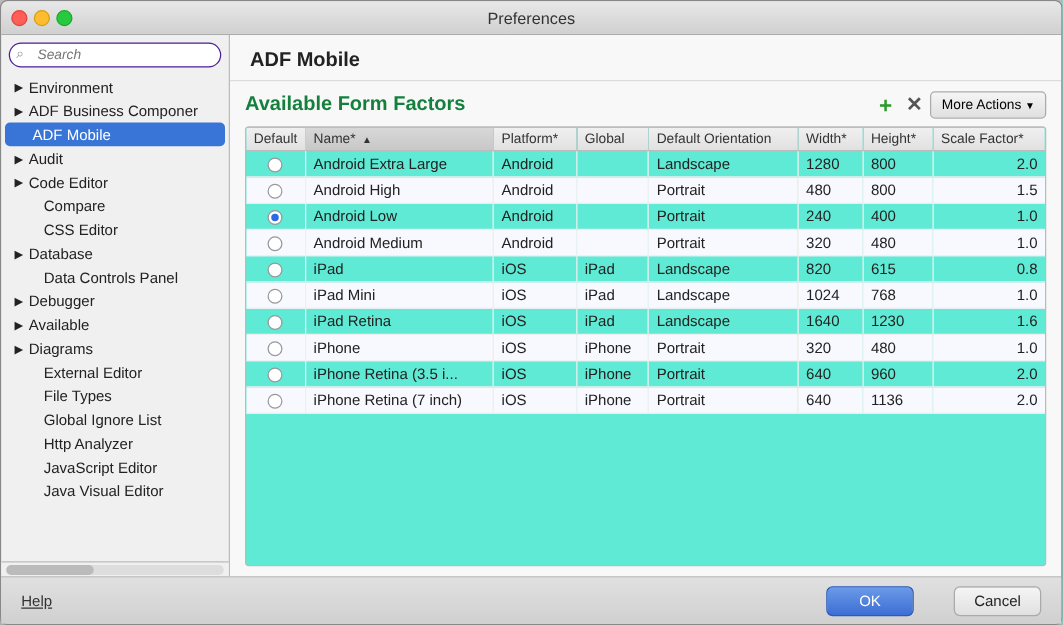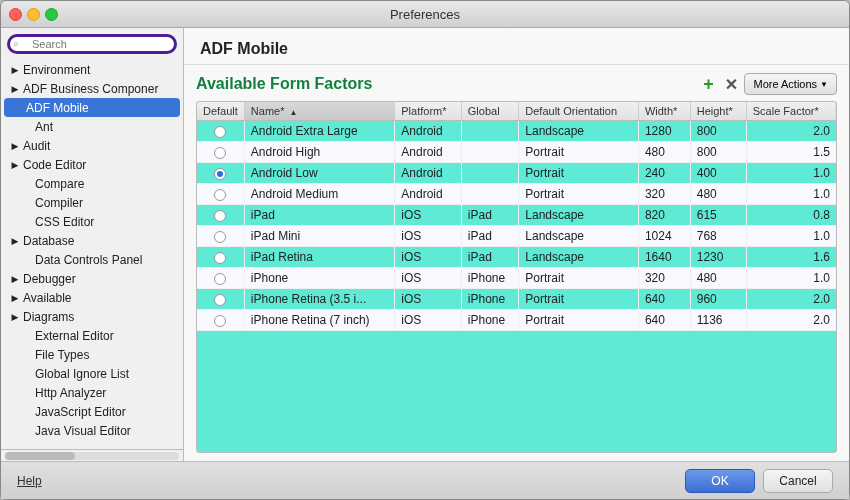--- a/index.html
+++ b/index.html
@@ -67,25 +67,26 @@
       flex-shrink: 0;
     }
     .search-box {
       margin: 6px 6px 4px 6px;
       position: relative;
     }
     .search-box input {
       width: 100%;
       height: 20px;
       border-radius: 10px;
-      border: 3px solid #4c1d95;
+      border: 1px solid #4c1d95;
       background: white;
       padding: 0 24px 0 22px;
       font-size: 11px;
       outline: none;
+      font-style: italic;
     }
     .search-icon-wrap {
       position: absolute;
       left: 6px;
       top: 3px;
       color: #999;
       font-size: 11px;
     }
     .sidebar-list {
       flex: 1;
@@ -306,20 +307,21 @@
     .footer-btn {
       height: 24px;
       min-width: 70px;
       border: 1px solid #aaa;
       border-radius: 5px;
       background: linear-gradient(to bottom, #f5f5f5, #e0e0e0);
       cursor: pointer;
       font-size: 12px;
       color: #222;
       padding: 0 7px;
+      margin-left: 24px;
     }
     .footer-btn.primary {
       background: linear-gradient(to bottom, #6a9ae8, #3d6ed4);
       color: white;
       border-color: #2a5ab8;
     }
     .sort-arrow {
       font-size: 8px;
       margin-left: 2px;
     }
@@ -355,39 +357,31 @@
           <span>Environment</span>
         </div>
         <div class="sidebar-item">
           <span class="expand-icon">▶</span>
           <span>ADF Business Componer</span>
         </div>
         <div class="sidebar-item selected">
           <span class="expand-icon"></span>
           <span>ADF Mobile</span>
         </div>
-        <div class="sidebar-item indent-1">
-          <span class="expand-icon"></span>
-          <span>Ant</span>
-        </div>
         <div class="sidebar-item">
           <span class="expand-icon">▶</span>
           <span>Audit</span>
         </div>
         <div class="sidebar-item">
           <span class="expand-icon">▶</span>
           <span>Code Editor</span>
         </div>
         <div class="sidebar-item indent-1">
           <span class="expand-icon"></span>
           <span>Compare</span>
-        </div>
-        <div class="sidebar-item indent-1">
-          <span class="expand-icon"></span>
-          <span>Compiler</span>
         </div>
         <div class="sidebar-item indent-1">
           <span class="expand-icon"></span>
           <span>CSS Editor</span>
         </div>
         <div class="sidebar-item">
           <span class="expand-icon">▶</span>
           <span>Database</span>
         </div>
         <div class="sidebar-item indent-1">

